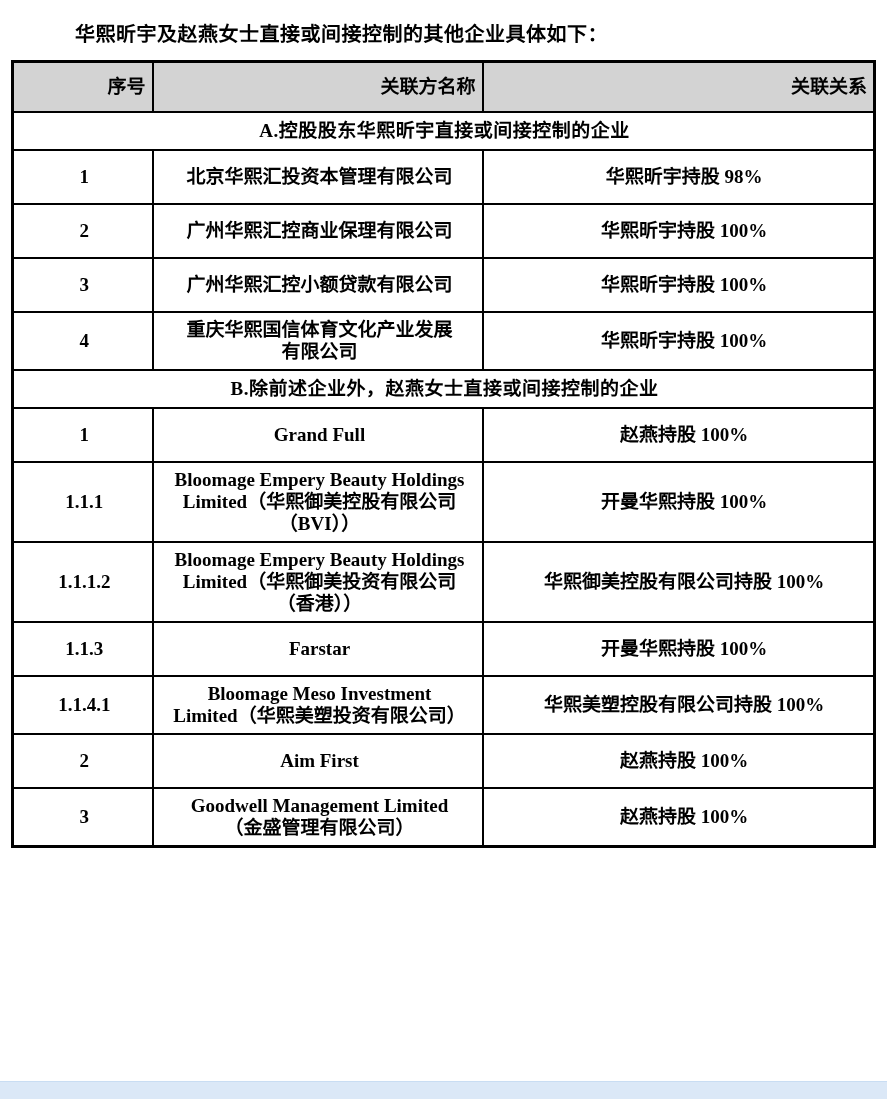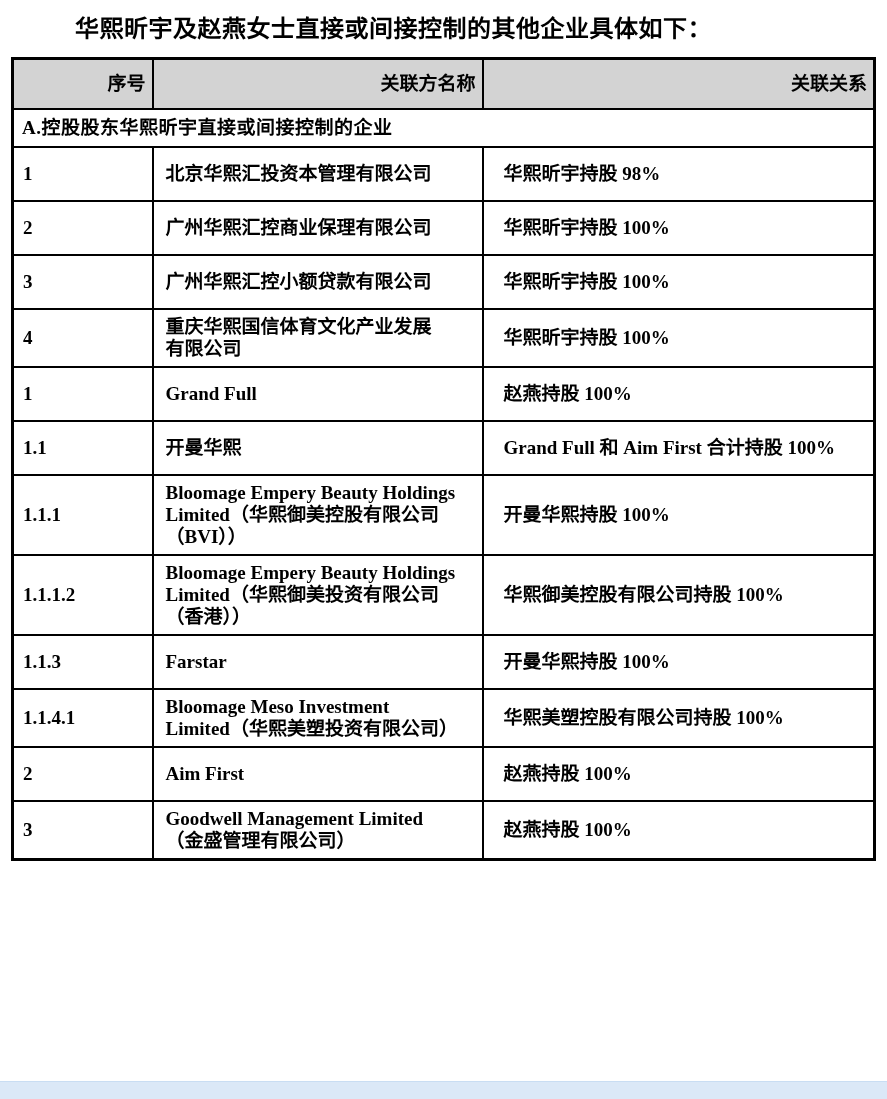--- a/index.html
+++ b/index.html
@@ -13,40 +13,41 @@
     position:relative;
     width:887px;
     height:1099px;
     overflow:hidden;
     background:#ffffff;
     font-family:"Liberation Serif","DejaVu Serif",serif;
     color:var(--text);
   }
   .intro{
     margin:0;
-    padding:9px 20px 13px 75px;
-    font-size:24px;
+    padding:18px 20px 13px 75px;
+    font-size:20px;
     font-weight:bold;
     letter-spacing:0.5px;
   }
   table.related{
     margin-left:11px;
     width:865px;
     border-collapse:collapse;
     table-layout:fixed;
     border:3px solid var(--border-color);
   }
   table.related th,
   table.related td{
     border:2px solid var(--border-color);
     font-size:19px;
     font-weight:bold;
     line-height:22px;
     vertical-align:middle;
     overflow:hidden;
+    text-align:center;
   }
   col.c-no{width:140px;}
   col.c-name{width:330px;}
   table.related th{
     background:var(--header-bg);
     text-align:right;
     height:40px;
     padding:4px 6px;
   }
   td.cell-no{
@@ -116,28 +117,26 @@
           <td class="cell-name">广州华熙汇控小额贷款有限公司</td>
           <td class="cell-rel">华熙昕宇持股 100%</td>
         </tr>
         <tr>
           <td class="cell-no">4</td>
           <td class="cell-name">重庆华熙国信体育文化产业发展
 有限公司</td>
           <td class="cell-rel">华熙昕宇持股 100%</td>
         </tr>
         <tr>
+          <td colspan="3" class="section-cell">B.除前述企业外，赵燕女士直接或间接控制的企业</td>
+        </tr>
+        <tr>
           <td class="cell-no">1</td>
           <td class="cell-name">Grand Full</td>
           <td class="cell-rel">赵燕持股 100%</td>
-        </tr>
-        <tr>
-          <td class="cell-no">1.1</td>
-          <td class="cell-name">开曼华熙</td>
-          <td class="cell-rel">Grand Full 和 Aim First 合计持股 100%</td>
         </tr>
         <tr>
           <td class="cell-no">1.1.1</td>
           <td class="cell-name">Bloomage Empery Beauty Holdings
 Limited（华熙御美控股有限公司
 （BVI））</td>
           <td class="cell-rel">开曼华熙持股 100%</td>
         </tr>
         <tr>
           <td class="cell-no">1.1.1.2</td>

